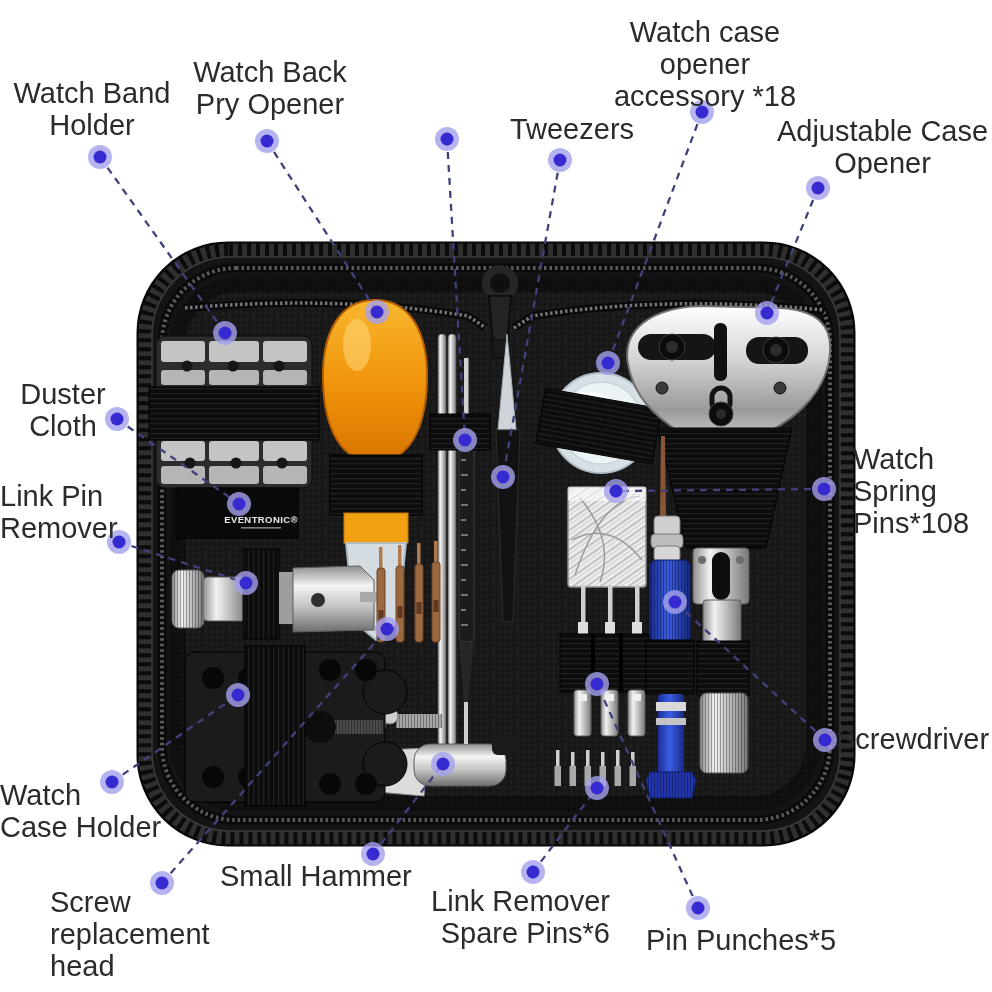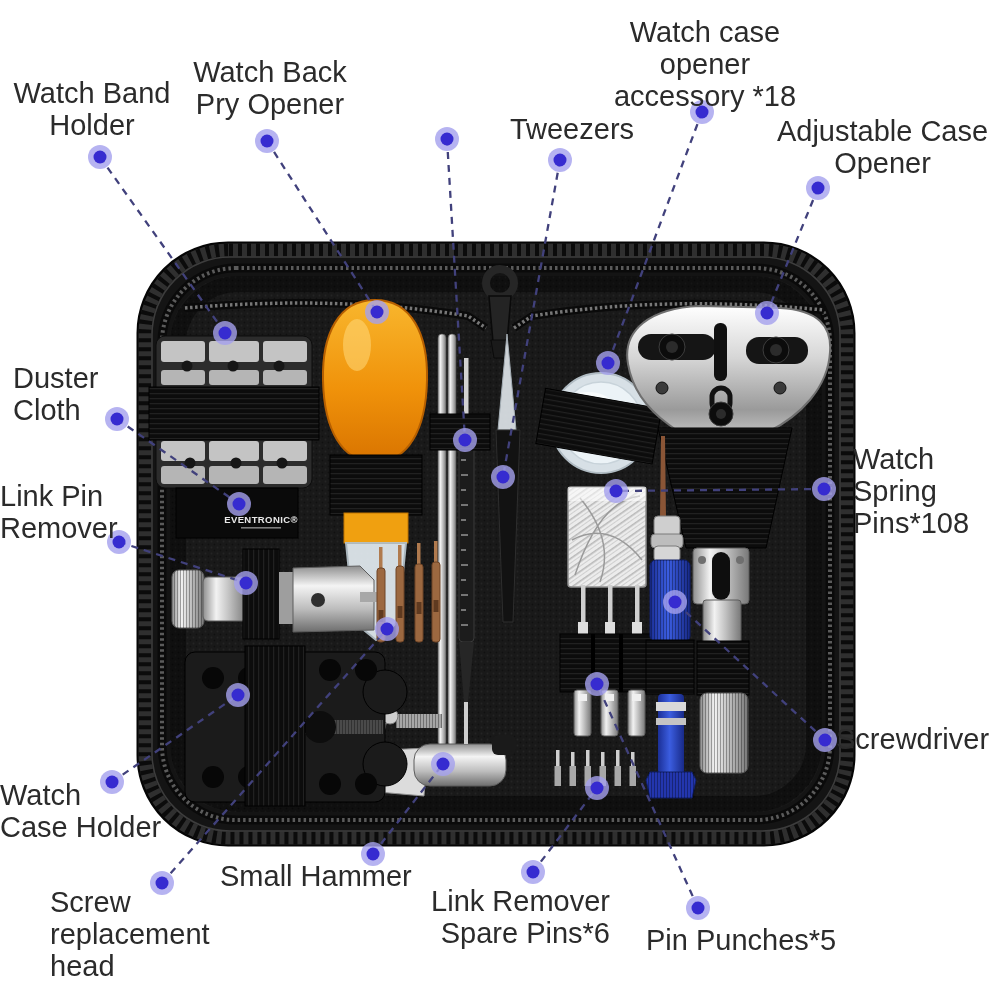--- a/index.html
+++ b/index.html
@@ -404,21 +404,21 @@
 <div class="label c" style="left:6px;   top:77px;  width:172px;">Watch Band
 Holder</div>
 <div class="label c" style="left:186px; top:56px;  width:168px;">Watch Back
 Pry Opener</div>
 <div class="label c" style="left:502px; top:113px; width:140px;">Tweezers</div>
 <div class="label c" style="left:602px; top:16px;  width:206px;">Watch case
 opener
 accessory *18</div>
 <div class="label c" style="left:773px; top:115px; width:219px;">Adjustable Case
 Opener</div>
-<div class="label l" style="left:13px;  top:362px; width:100px;">Duster
+<div class="label l" style="left:13px;  top:378px; width:100px;text-align:center;">Duster
 Cloth</div>
 <div class="label l" style="left:0px;   top:480px; width:125px;">Link Pin
 Remover</div>
 <div class="label l" style="left:853px; top:443px; width:139px;">Watch
 Spring
 Pins*108</div>
 <div class="label l" style="left:836px; top:723px; width:156px;">Screwdriver</div>
 <div class="label l" style="left:0px;   top:779px; width:175px;">Watch
 Case  Holder</div>
 <div class="label l" style="left:220px; top:860px; width:212px;">Small Hammer</div>

